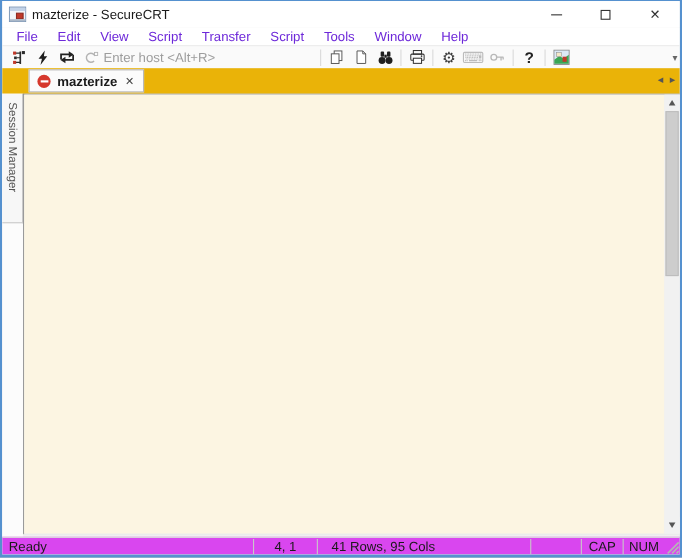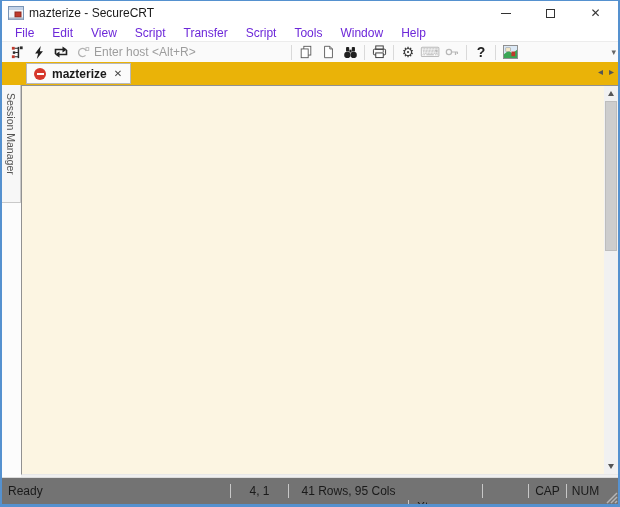--- a/index.html
+++ b/index.html
@@ -116,21 +116,21 @@
   .sb-btn {
     height: 15px; border: none; background: #f1f1f1; padding: 0;
     display: flex; align-items: center; justify-content: center; cursor: default; flex: 0 0 auto;
   }
   .tri-up { width: 0; height: 0; border-left: 3.5px solid transparent; border-right: 3.5px solid transparent; border-bottom: 5px solid #555; }
   .tri-down { width: 0; height: 0; border-left: 3.5px solid transparent; border-right: 3.5px solid transparent; border-top: 5px solid #555; }
   .sb-thumb { height: 150px; margin: 0 1px; background: #cdcdcd; border: 1px solid #bdbdbd; flex: 0 0 auto; }
   .sb-track { flex: 1 1 auto; }
   
   .statusbar {
-    height: 27px; background: #737373;
+    height: 16px; background: #d946ef;
     border-top: 1px solid #dcdcdc;
     display: flex; align-items: center;
     font-size: 12px; color: #1a1a1a; flex: 0 0 auto; justify-content: flex-end;
   }
   .sb-msg { padding-left: 6px; flex: 1 1 auto; }
   .sb-cell {
     border-left: 1px solid #c8c8c8; height: 14px;
     display: flex; align-items: center; justify-content: center;
     padding: 0 8px; white-space: nowrap; flex: 0 0 auto;
   }

